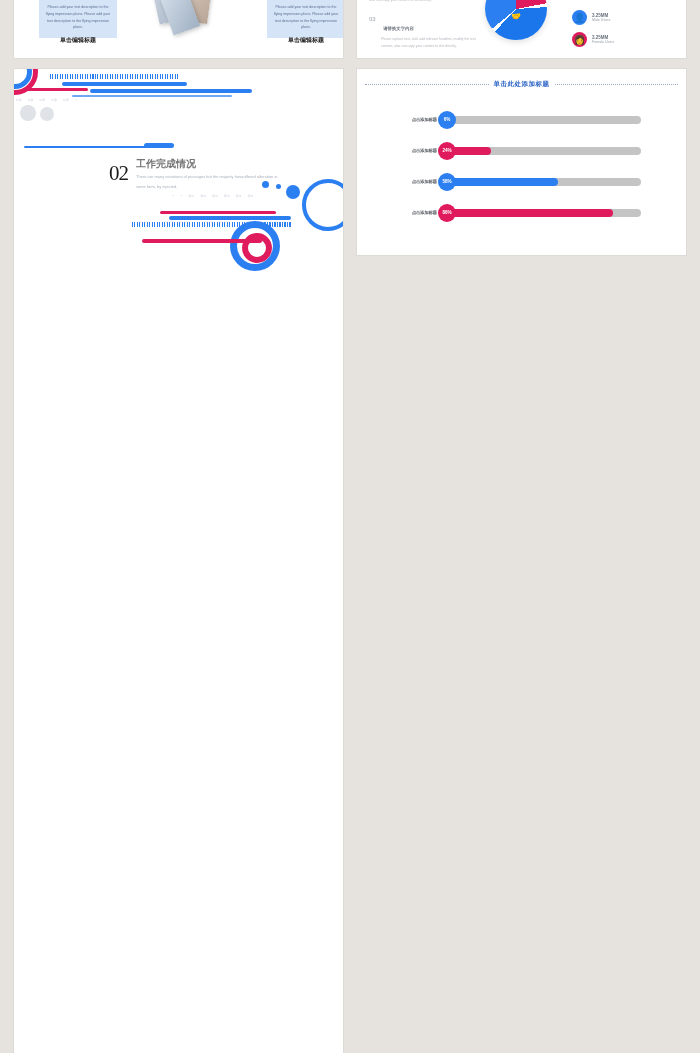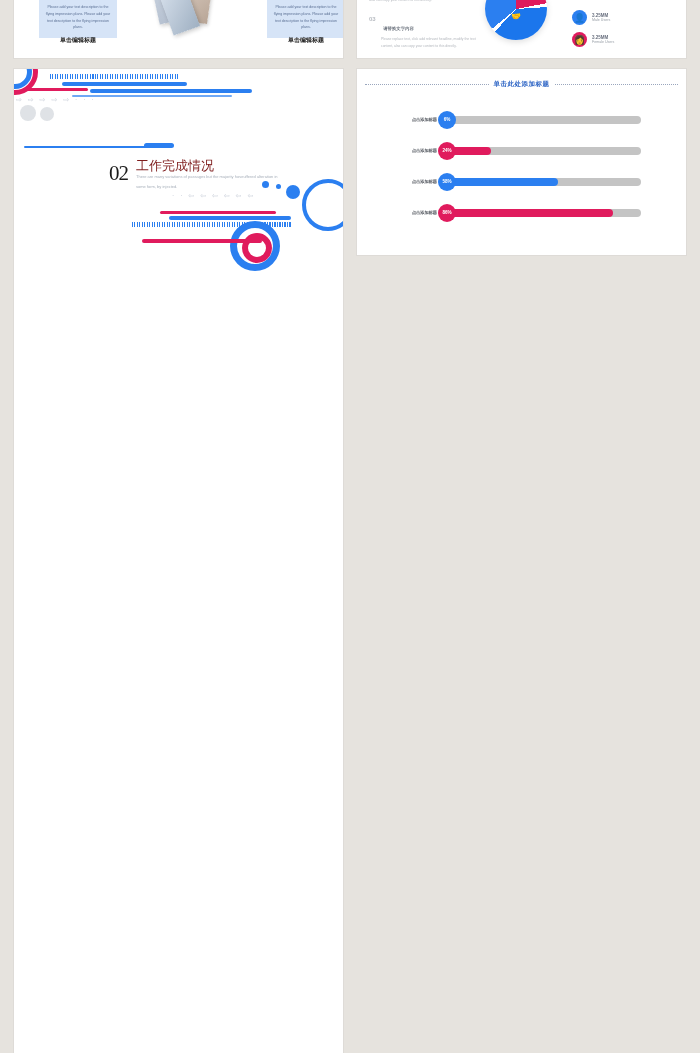--- a/index.html
+++ b/index.html
@@ -65,21 +65,21 @@
   .lead-block .h { font-size: 4.4px; color:#6f7680; font-weight: bold;
      display:inline-block; }
   .lead-block .p { font-size: 3.4px; color:#b4b8be; line-height: 2.1;
      margin-left: 12px; margin-top: 2px; }
 
   
   .sec { position: relative; height: 100%; overflow: hidden; }
   .sec .bar { position: absolute; border-radius: 4px; }
   .sec .num { position: absolute; font-size: 21px; color: #1b1b1b;
       font-family: "Liberation Serif", serif; letter-spacing: -1px; }
-  .sec .ttl { position: absolute; font-size: 13px; color:#7f1d1d; font-weight: normal; }
+  .sec .ttl { position: absolute; font-size: 10px; color:#737373; font-weight: bold; }
   .sec .sub { position: absolute; font-size: 4px; color:#a8b0bb; line-height: 2.4; width: 150px; }
   .sec .ring { position: absolute; border-radius: 50%; }
   .sec .dotline { position:absolute; height: 5px;
       background: repeating-linear-gradient(90deg,#2b7ff0 0 1px, transparent 1px 2.5px); }
   .sec .arrows { position:absolute; font-size:7px; color:#c5cbd6; letter-spacing:2px; }
 
   
   .pb-row { position: absolute; display: flex; align-items: center; height: 13px; }
   .pb-label { width: 46px; text-align: right; font-size: 4.2px;
       color:#4a4f57; font-weight: bold; margin-right: 6px; }

